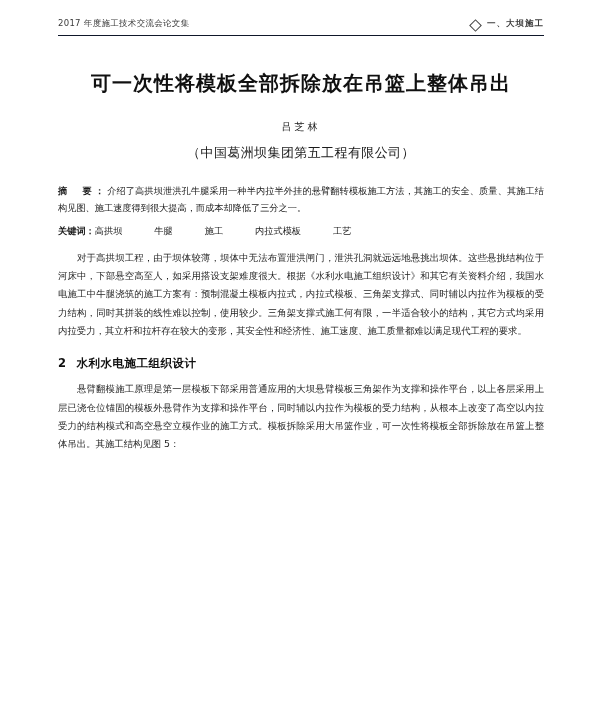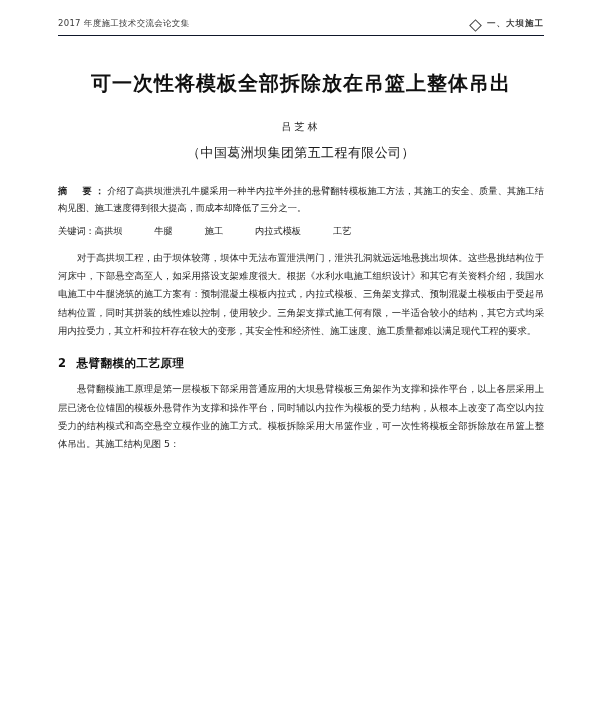--- a/index.html
+++ b/index.html
@@ -96,21 +96,21 @@
     letter-spacing: 3px;
     margin-top: 20px;
   }
   .keywords {
     margin-top: 7px;
     font-size: 9.2px;
     color: #1a1a1a;
     line-height: 1.8;
   }
   .keywords .lead {
-    font-weight: normal;
+    font-weight: bold;
   }
   .kw-item {
     margin-right: 32px;
   }
 
   
   .section-head {
     margin-top: 16px;
     font-size: 11.5px;
     font-weight: bold;
@@ -150,21 +150,21 @@
     <div class="affiliation">（中国葛洲坝集团第五工程有限公司）</div>
 
     <div class="abstract">
       <span class="lead">摘　要：</span><span>介绍了高拱坝泄洪孔牛腿采用一种半内拉半外挂的悬臂翻转模板施工方法，其施工的安全、质量、其施工结构见图、施工速度得到很大提高，而成本却降低了三分之一。</span>
     </div>
 
     <div class="keywords">
       <span class="lead">关键词：</span><span class="kw-item">高拱坝</span><span class="kw-item">牛腿</span><span class="kw-item">施工</span><span class="kw-item">内拉式模板</span><span class="kw-item">工艺</span>
     </div>
 
-    <div class="para">对于高拱坝工程，由于坝体较薄，坝体中无法布置泄洪闸门，泄洪孔洞就远远地悬挑出坝体。这些悬挑结构位于河床中，下部悬空高至人，如采用搭设支架难度很大。根据《水利水电施工组织设计》和其它有关资料介绍，我国水电施工中牛腿浇筑的施工方案有：预制混凝土模板内拉式，内拉式模板、三角架支撑式、预制混凝土模板由于受起吊结构位置，同时其拼装的线性难以控制，使用较少。三角架支撑式施工何有限，一半适合较小的结构，其它方式均采用内拉受力，其立杆和拉杆存在较大的变形，其安全性和经济性、施工速度、施工质量都难以满足现代工程的要求。</div>
+    <div class="para">对于高拱坝工程，由于坝体较薄，坝体中无法布置泄洪闸门，泄洪孔洞就远远地悬挑出坝体。这些悬挑结构位于河床中，下部悬空高至人，如采用搭设支架难度很大。根据《水利水电施工组织设计》和其它有关资料介绍，我国水电施工中牛腿浇筑的施工方案有：预制混凝土模板内拉式，内拉式模板、三角架支撑式、同时辅以内拉作为模板的受力结构，同时其拼装的线性难以控制，使用较少。三角架支撑式施工何有限，一半适合较小的结构，其它方式均采用内拉受力，其立杆和拉杆存在较大的变形，其安全性和经济性、施工速度、施工质量都难以满足现代工程的要求。</div>
 
     <div class="section-head">
-      <span class="num">2</span><span>悬臂翻模的工艺原理</span>
+      <span class="num">2</span><span>水利水电施工组织设计</span>
     </div>
     <div class="para">悬臂翻模施工原理是第一层模板下部采用普通应用的大坝悬臂模板三角架作为支撑和操作平台，以上各层采用上层已浇仓位锚固的模板外悬臂作为支撑和操作平台，同时辅以内拉作为模板的受力结构，从根本上改变了高空以内拉受力的结构模式和高空悬空立模作业的施工方式。模板拆除采用大吊篮作业，可一次性将模板全部拆除放在吊篮上整体吊出。其施工结构见图 5：</div>
 
   </div>
 </div>
 
 </body></html>

